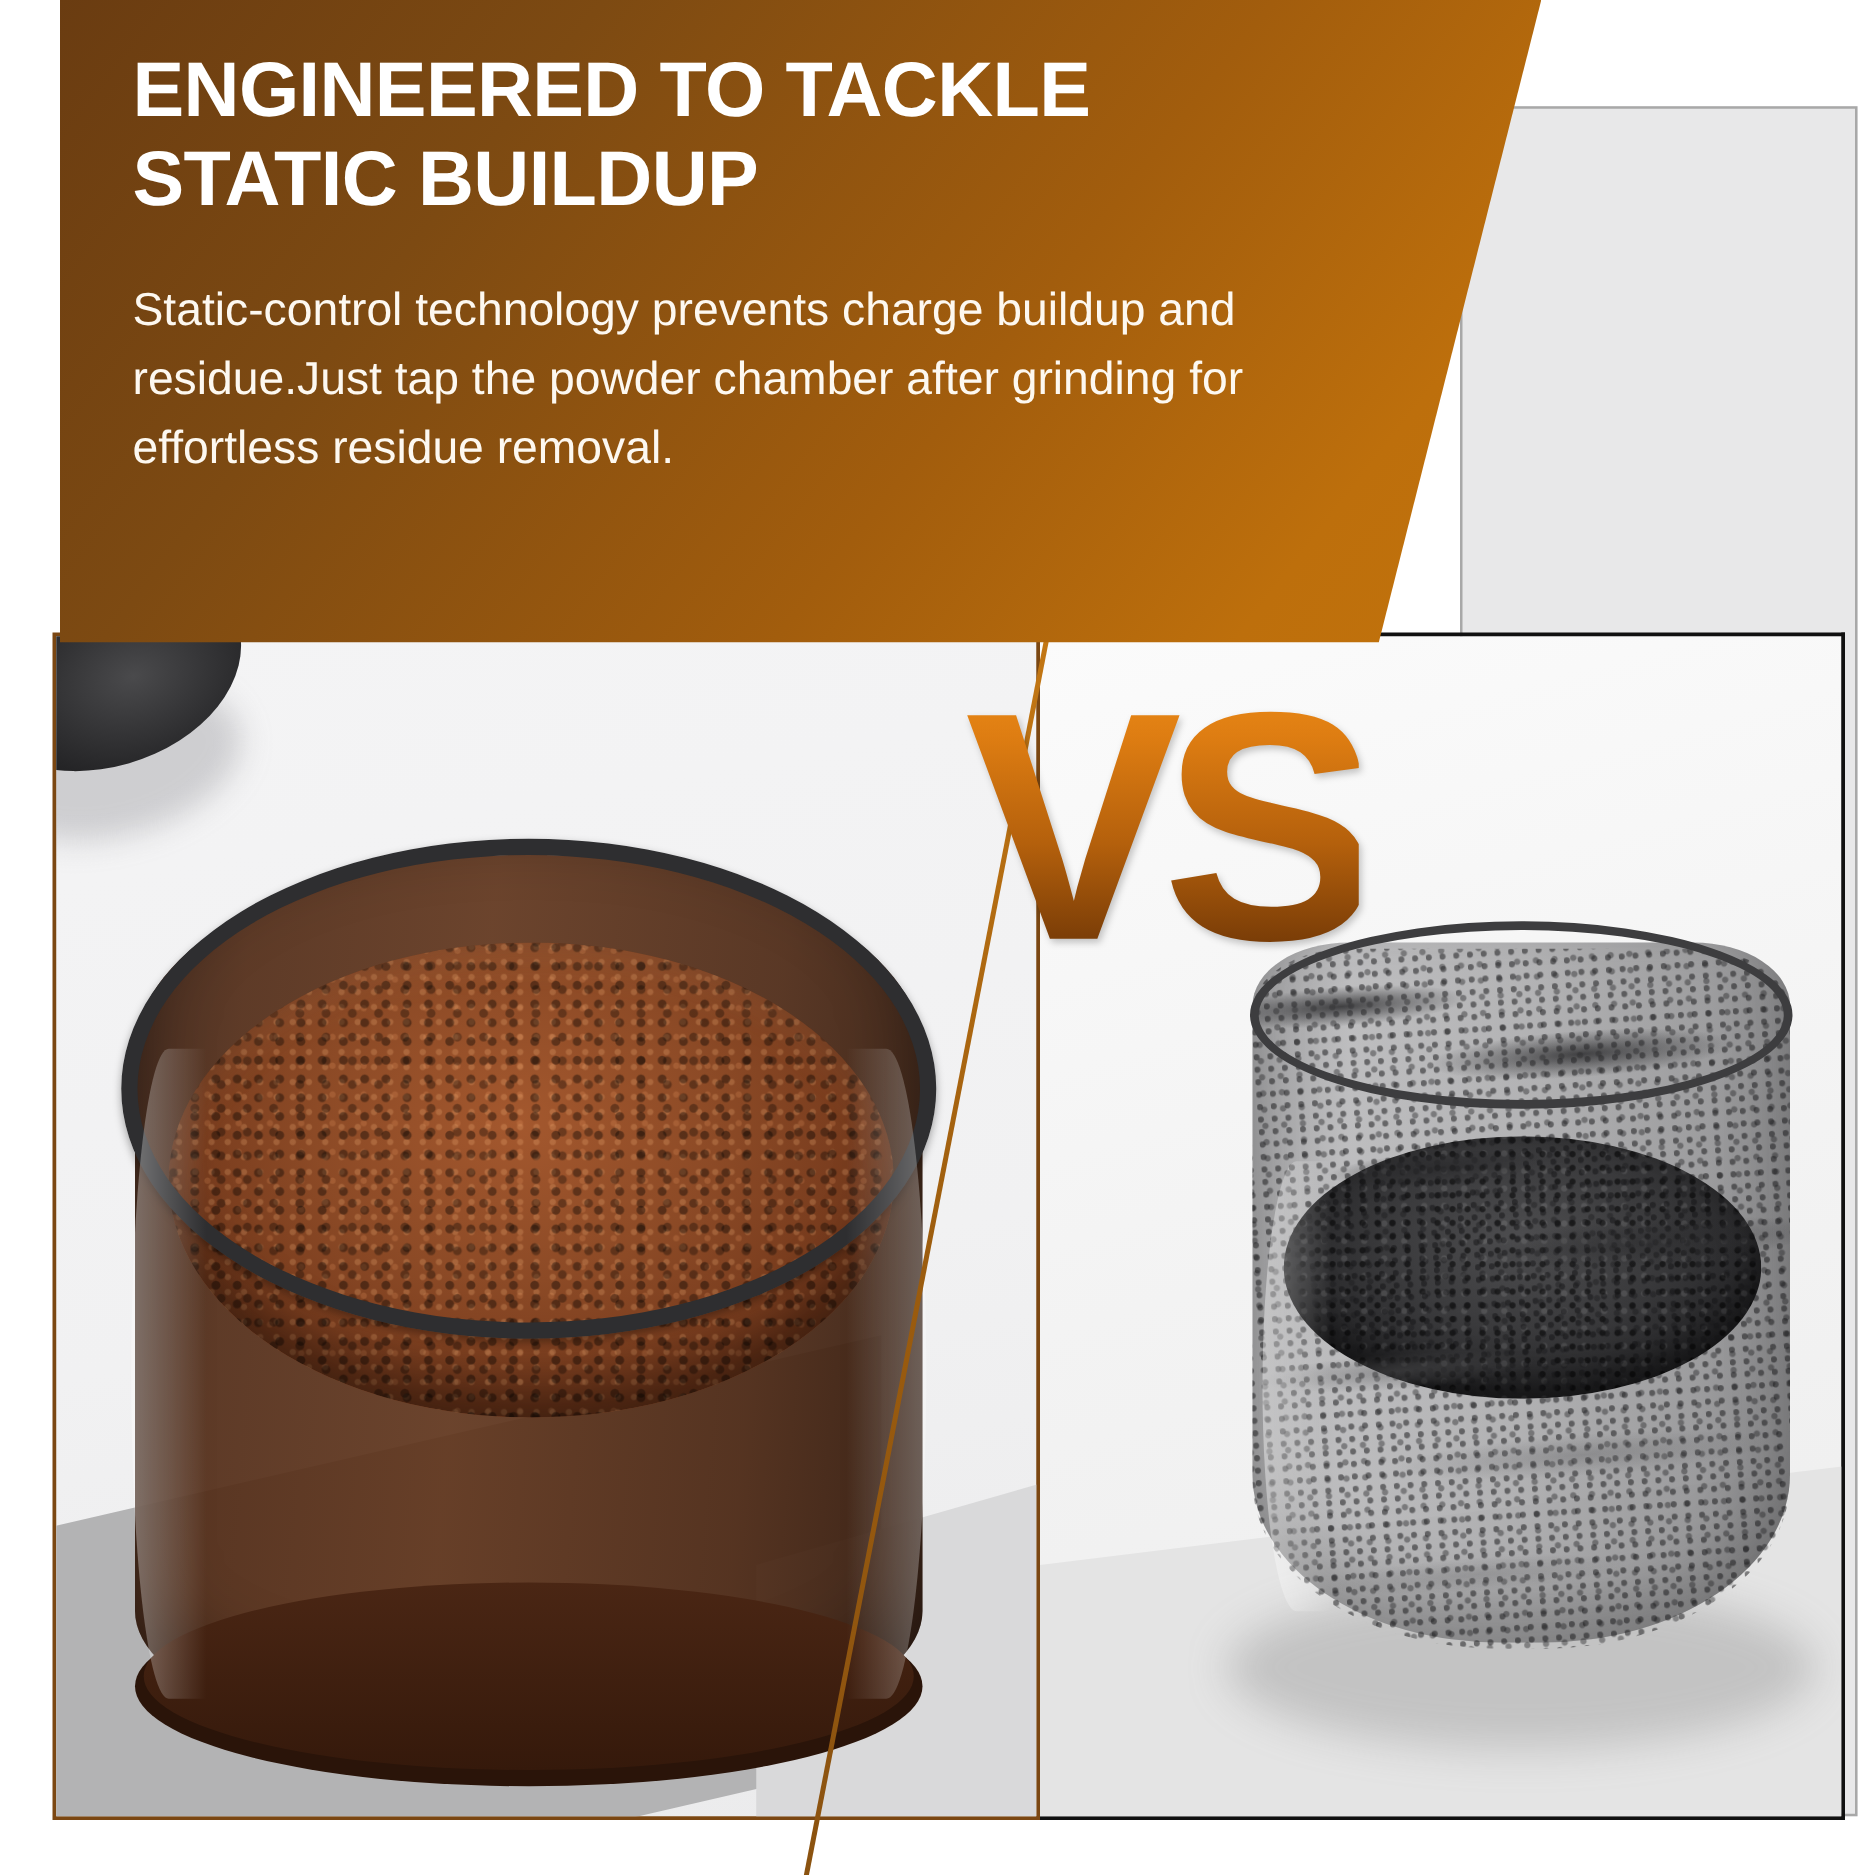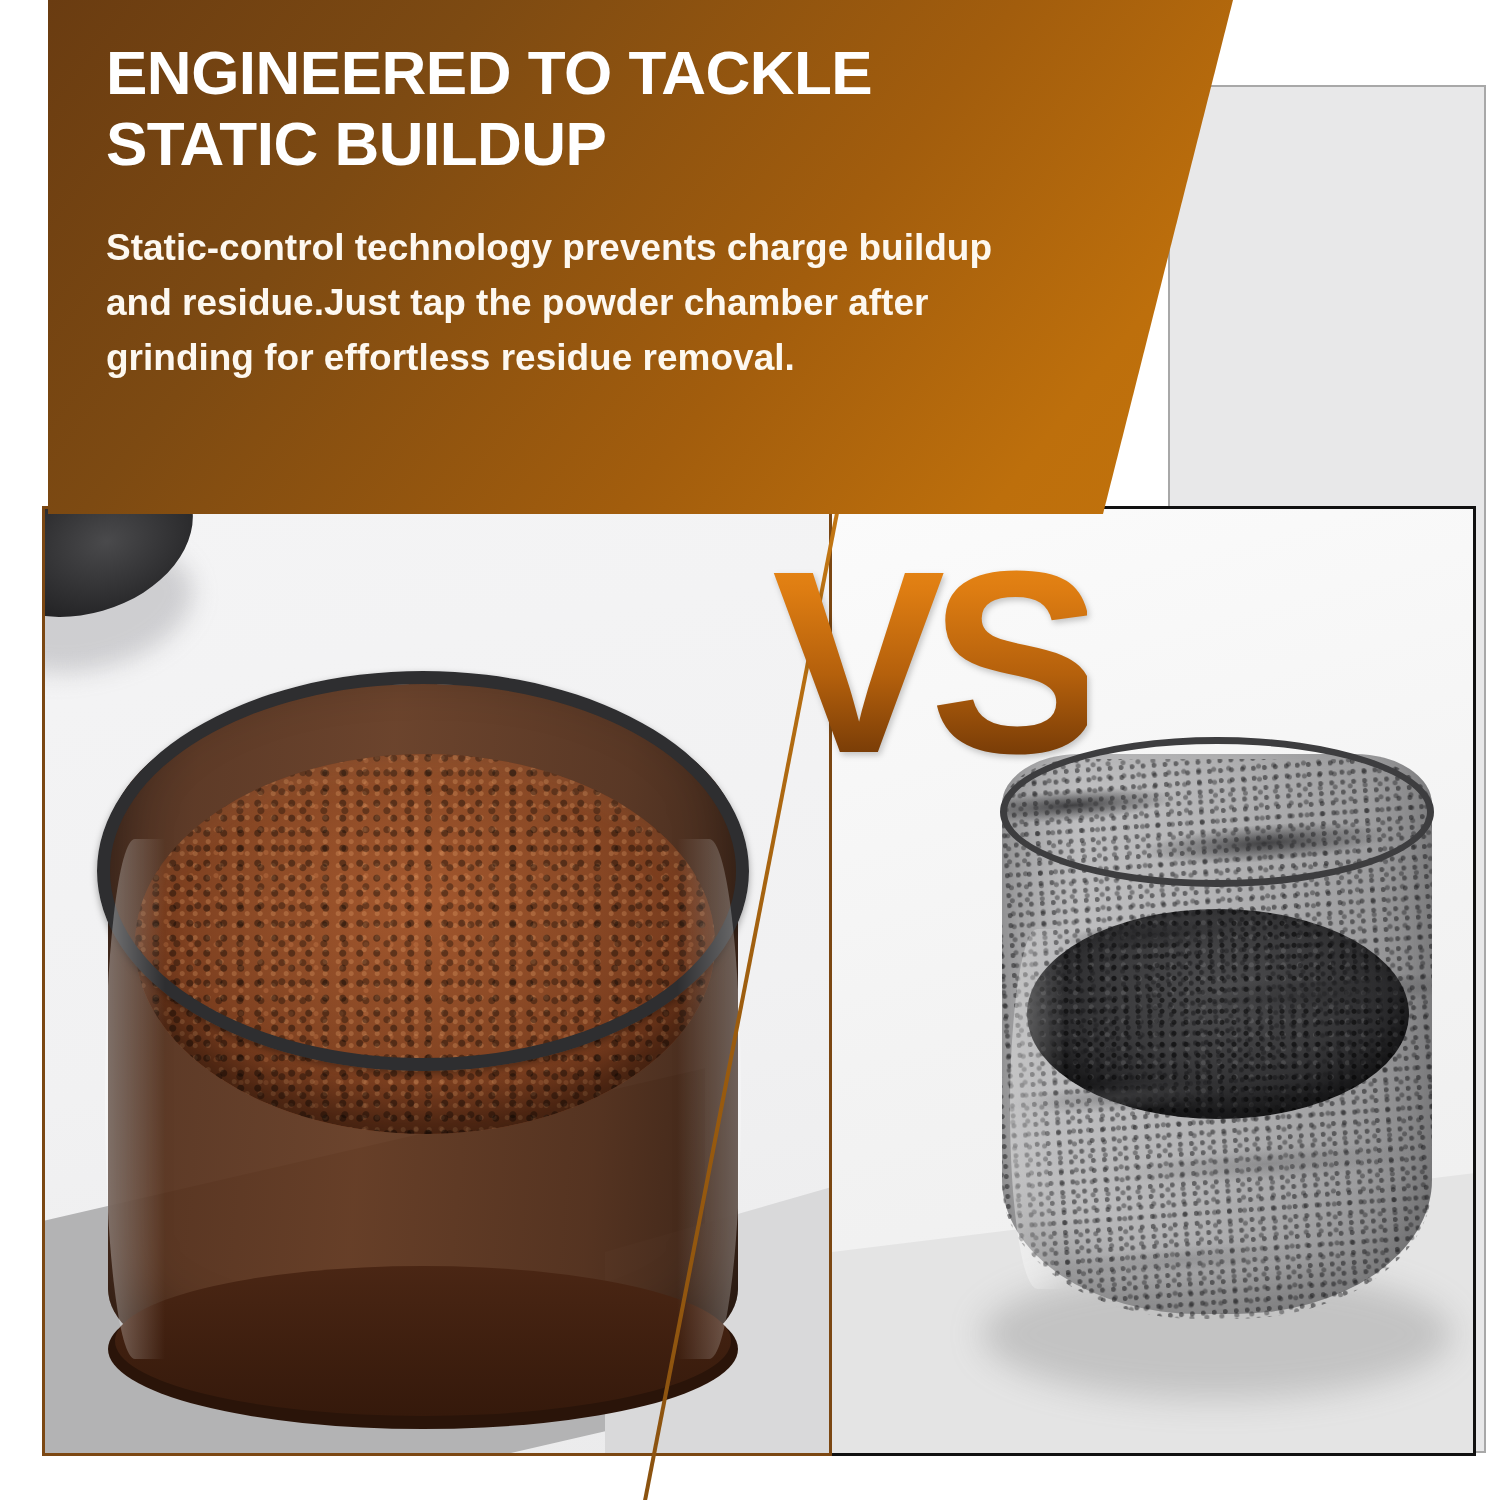--- a/index.html
+++ b/index.html
@@ -35,21 +35,21 @@
     font-size:62px;
     font-weight:bold;
     line-height:1.14;
     letter-spacing:-0.5px;
     white-space:pre-line;
   }
   #subtext {
     margin-top:42px;
     color:#fdf8f0;
     font-size:37px;
-    font-weight:bold;
+    font-weight:normal;
     line-height:1.48;
     max-width:940px;
   }
 
   
   #collage {
     position:absolute;
     left:42px; top:506px; width:1434px; height:950px;
     z-index:2;
   }

